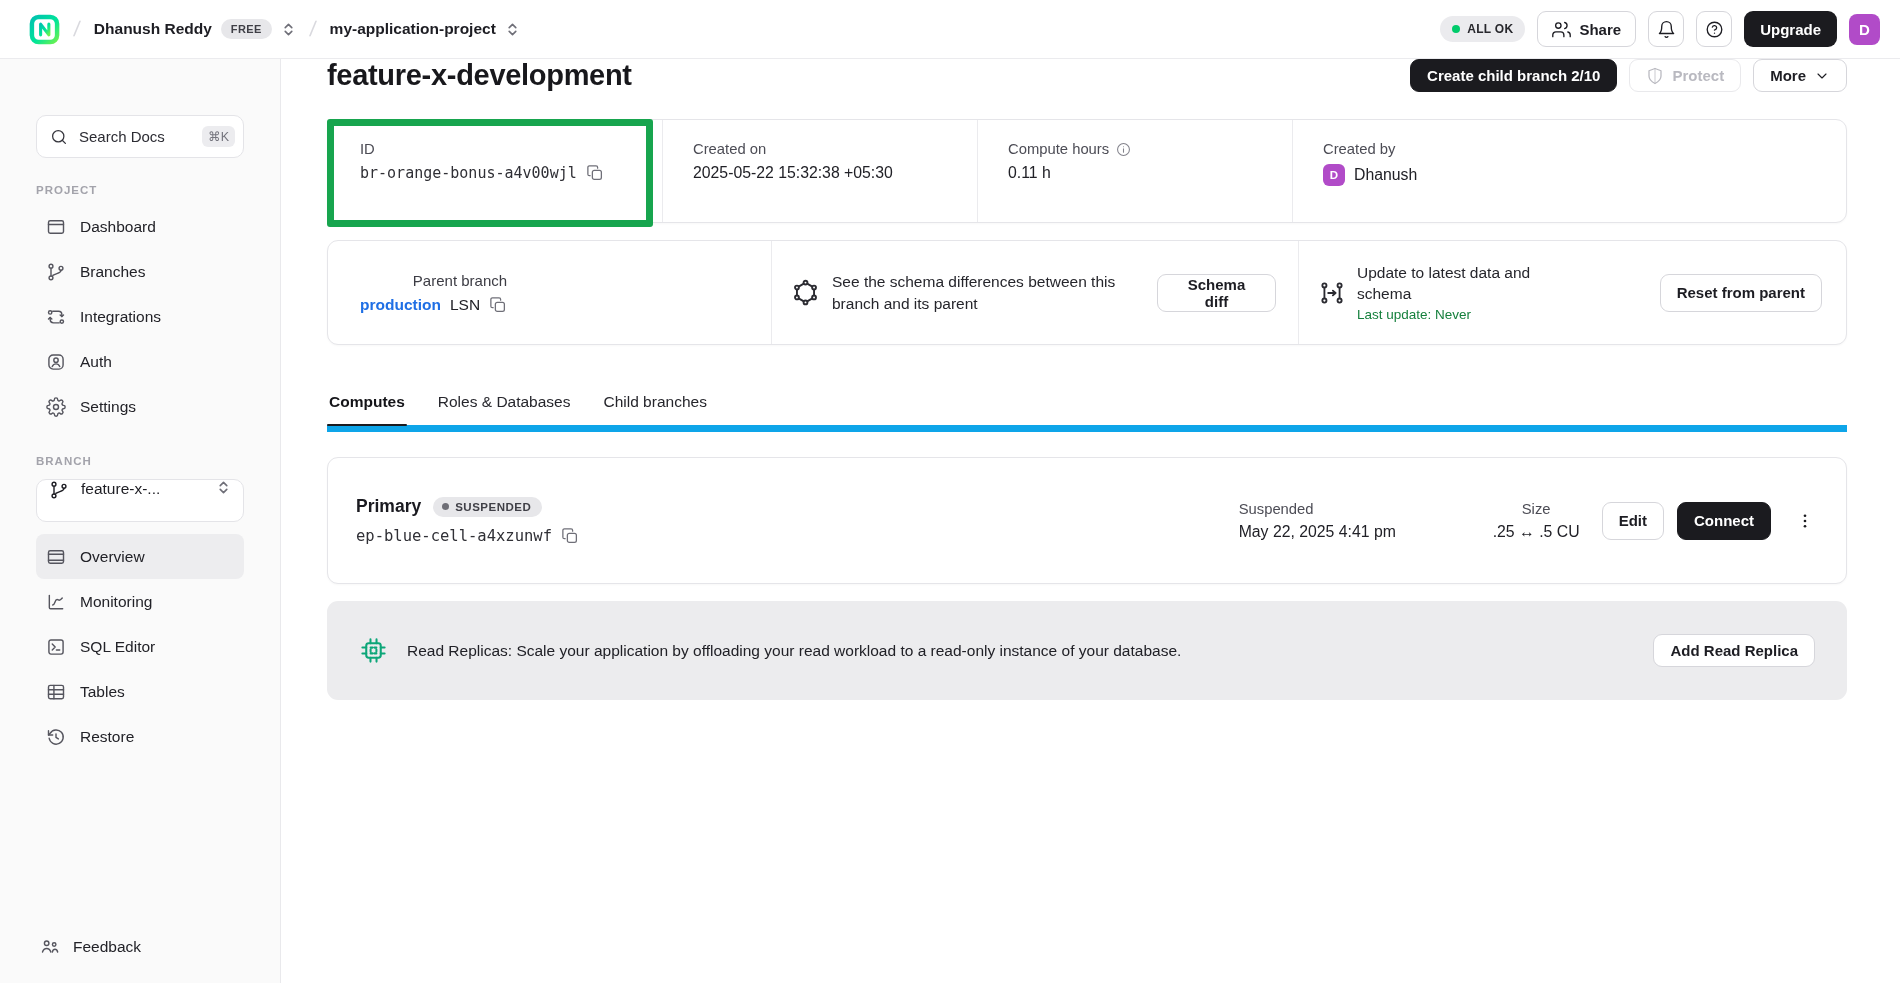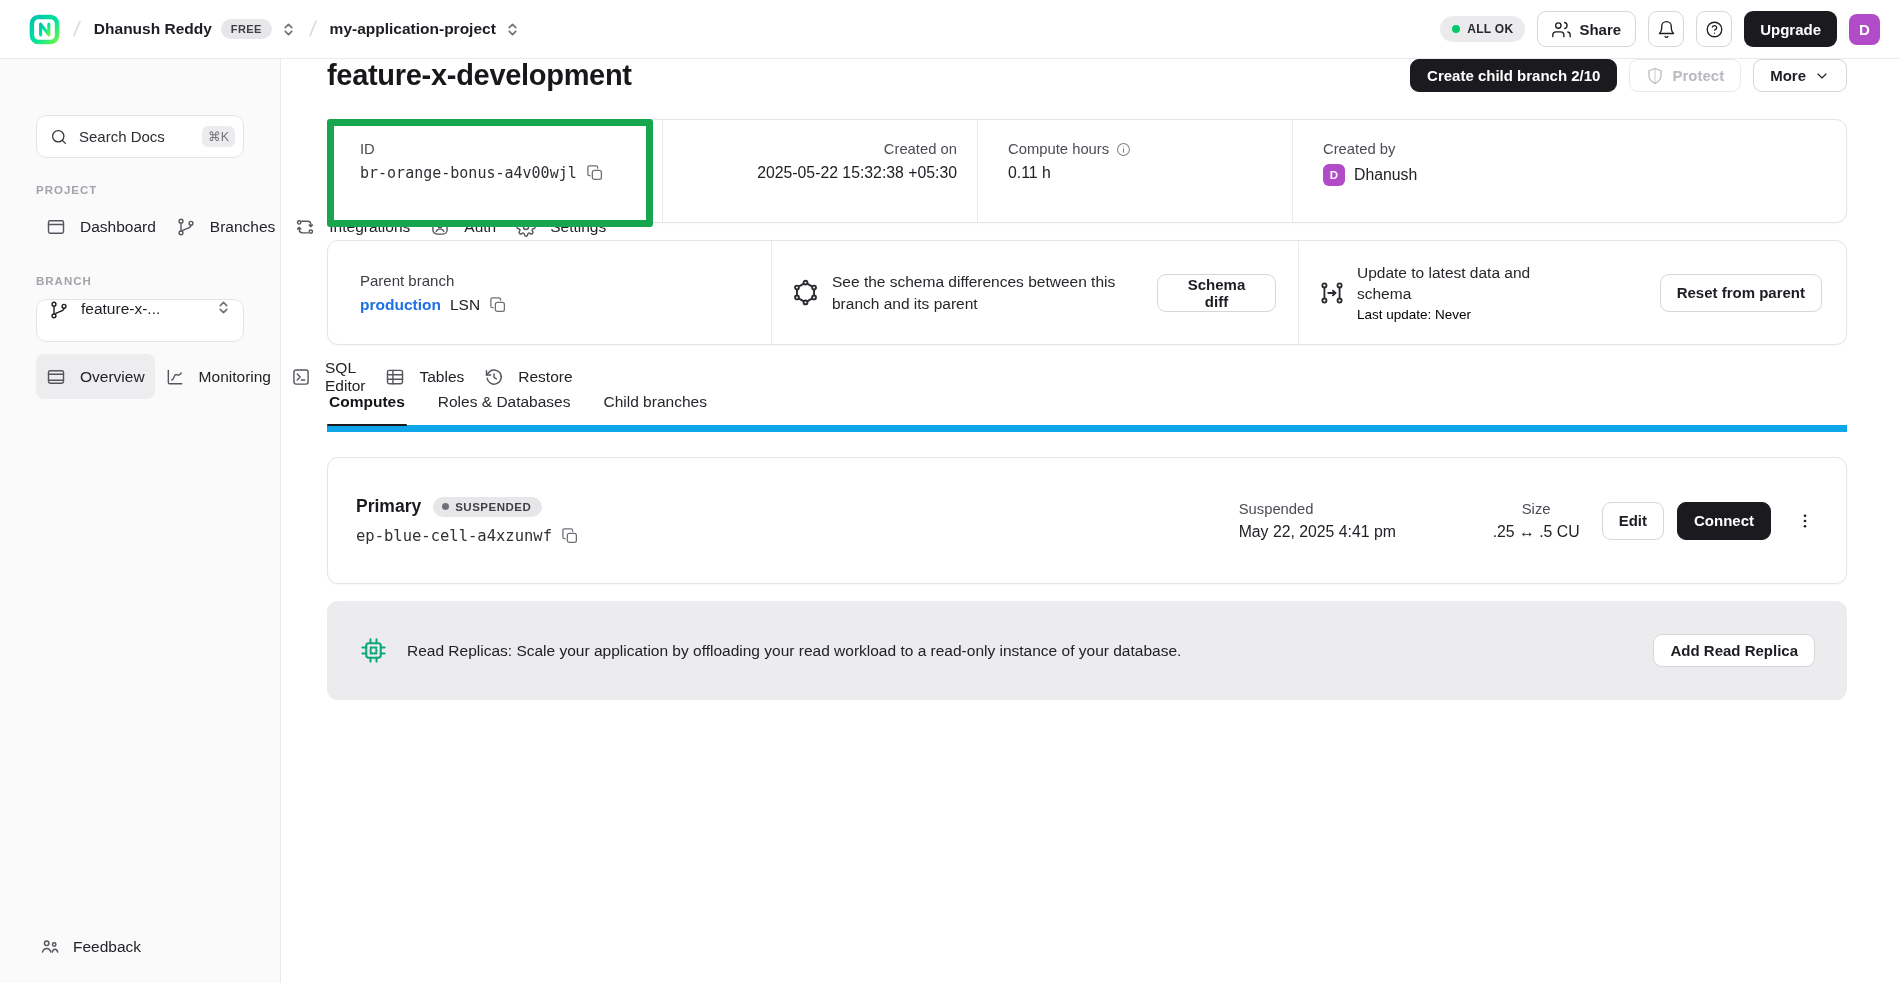--- a/index.html
+++ b/index.html
@@ -37,21 +37,21 @@
   
   .body{flex:1; display:flex; min-height:0;}
   aside{width:281px; flex:none; background:var(--sidebar-bg); border-right:1px solid #e9e9ec; display:flex; flex-direction:column; padding:0 36px;}
   main{flex:1; padding:0 53px 0 46px; overflow:hidden;}
 
   
   .search-box{margin-top:56px; height:43px; border:1px solid #e4e4e8; background:#fff; border-radius:10px; display:flex; align-items:center; gap:11px; padding:0 8px 0 13px; color:#36363d; cursor:pointer;}
   .search-box .lbl{font-size:15px; flex:1; color:#2c2c33;}
   .kbd{background:#ececef; border-radius:6px; font-size:12.5px; color:#74747d; padding:3px 6px;}
   .sec-label{font-size:11.5px; font-weight:700; letter-spacing:1px; color:#a3a3ab; margin-top:26px;}
-  .nav{display:flex; flex-direction:row; margin-top:8px;}
+  .nav{display:flex; flex-direction:column; margin-top:8px;}
   .nav-item{display:flex; align-items:center; gap:14px; height:45px; padding:0 10px; border-radius:8px; font-size:15.5px; color:#222228; cursor:pointer;}
   .nav-item .nicon{color:#55555e;}
   .nav-item.active{background:#ededef; font-weight:500;}
   .branch-selector{margin-top:12px; height:43px; border:1px solid #e4e4e8; background:#fff; border-radius:10px; display:flex; gap:12px; padding:0 12px; font-size:15.5px; color:var(--text); cursor:pointer; font-family:inherit;}
   .branch-selector .lbl{flex:1; text-align:left;}
   .feedback{margin-top:auto; margin-bottom:26px; display:flex; align-items:center; gap:13px; font-size:15.5px; color:#222228; cursor:pointer; padding:0 4px;}
   .feedback .nicon{color:#55555e;}
 
   
   .title-row{display:flex; align-items:center; justify-content:space-between;}
@@ -61,48 +61,48 @@
   .btn-dark{background:var(--dark); border-color:var(--dark); color:#fff;}
   .btn-disabled{color:#b9b9c0; border-color:#e9e9ec; cursor:default;}
 
   
   .card{border:1px solid var(--border); border-radius:11px; background:#fff; box-shadow:0 1px 2px rgba(0,0,0,.03);}
   .details-card{margin-top:27px; height:104px; display:flex; position:relative;}
   .green-box{position:absolute; top:-1px; left:-1px; width:326px; height:108px; border:7px solid var(--annotation-green); border-radius:3px; z-index:3; pointer-events:none;}
   .dcol{padding:21px 20px 0 30px; display:flex; flex-direction:column; gap:7px;}
   .dcol + .dcol{border-left:1px solid #ebebee;}
   .dcol-id{width:334px; padding-left:32px;}
-  .dcol-created{width:315px;align-items:flex-end;}
+  .dcol-created{width:315px;}
   .dcol-hours{width:315px;}
   .dcol-size{width:230px;}
   .dcol-by{flex:1;}
   .dlabel{font-size:14.8px; color:#4c4c55; display:flex; align-items:center; gap:7px;}
   .dvalue{font-size:15.8px; color:#212127; display:flex; align-items:center; gap:9px;}
   .mono{font-family:"DejaVu Sans Mono","Liberation Mono",monospace; font-size:15px; color:#303036;}
   .copy-btn{color:#6f6f78; background:none; border:none; cursor:pointer; padding:0; display:flex;}
   .info-ic{color:#83838c; cursor:pointer; display:flex;}
   .mini-avatar{width:22px; height:22px; border-radius:6px; background:var(--avatar-purple); color:#fff; font-size:11.5px; font-weight:700; display:flex; align-items:center; justify-content:center;}
 
   
   .parent-card{margin-top:17px; height:105px; display:flex; align-items:stretch;}
   .pcol{display:flex; align-items:center;}
   .pcol + .pcol{border-left:1px solid #ebebee;}
   .pcol-parent{width:443px; padding-left:32px;}
   .pcol-schema{width:527px; padding:0 22px 0 20px; gap:13px;}
   .pcol-update{flex:1; padding:0 24px 0 20px; gap:12px;}
-  .parent-stack{display:flex; flex-direction:column; gap:7px;}
+  .parent-stack{display:flex; flex-direction:column; gap:7px;align-items:flex-end;}
   .plabel{font-size:15px; color:#3c3c44;}
   .prow{display:flex; align-items:center; gap:9px; font-size:15.5px;}
   .link{color:var(--link-blue); font-weight:600; text-decoration:none; cursor:pointer;}
   .lsn{color:#212127; font-weight:500;}
   .ptext{font-size:15.5px; color:#26262c; line-height:1.38; max-width:312px;}
   .picon{color:#2b2b31;}
   .update-stack{max-width:214px; display:flex; flex-direction:column; gap:3px;}
   .utitle{font-size:15.5px; color:#26262c; line-height:1.35;}
-  .usub{font-size:13.5px; color:#000000;}
+  .usub{font-size:13.5px; color:#15803d;}
   .pcol .btn{margin-left:auto; height:38px;}
 
   
   .tabs{margin-top:48px; display:flex; gap:29px; border-bottom:7px solid #0ea5e9;}
   .tab{font-size:15.5px; color:#26262c; padding:0 2px 14px; cursor:pointer; position:relative;}
   .tab.active{font-weight:600; color:#141418;}
   .tab.active::after{content:""; position:absolute; left:0; right:0; bottom:-1px; height:2.5px; background:#1b1b1f; border-radius:2px;}
 
   
   .compute-card{margin-top:25px; height:127px; display:flex; align-items:center; padding:0 24px 0 28px;}

